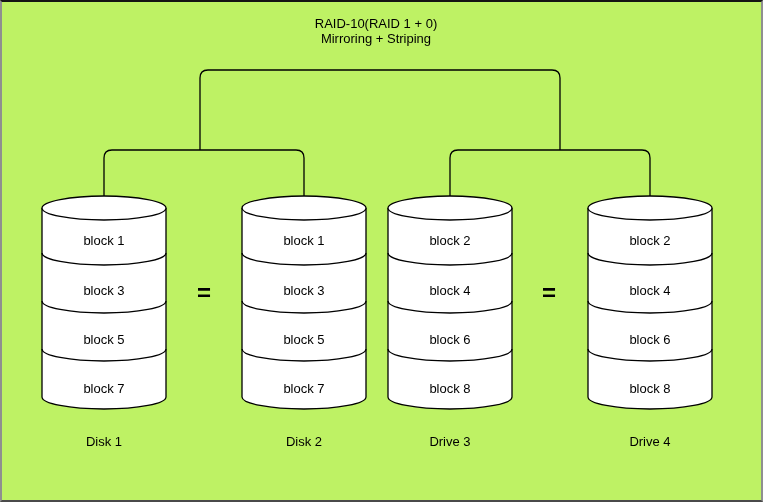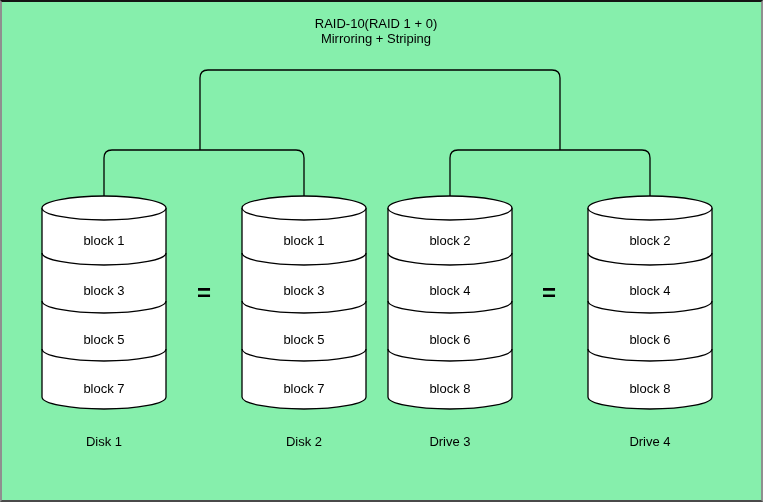--- a/index.html
+++ b/index.html
@@ -6,21 +6,21 @@
     margin: 0;
     padding: 0;
     background: #ffffff;
     font-family: "Liberation Sans", "DejaVu Sans", sans-serif;
   }
   .frame {
     position: relative;
     width: 763px;
     height: 502px;
     box-sizing: border-box;
-    background: #86efac;
+    background: #bef264;
     border-top: 2px solid #141414;
     border-bottom: 2px solid #4a4a4a;
     border-left: 2px solid #8f8f8f;
     border-right: 2px solid #8f8f8f;
     overflow: hidden;
   }
   .frame svg {
     position: absolute;
     top: 0;
     left: 0;

